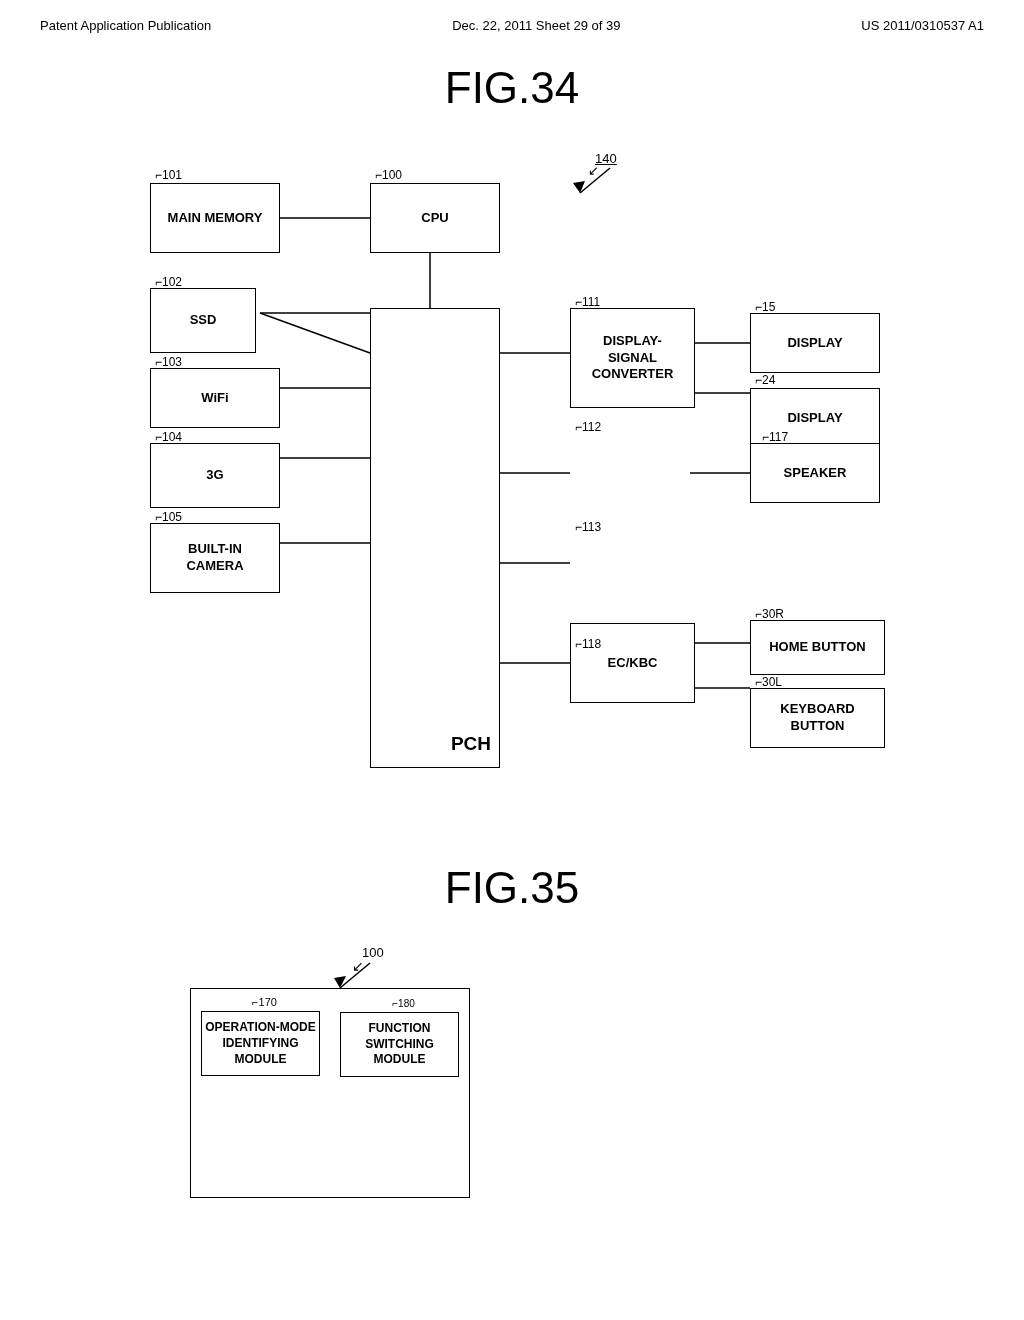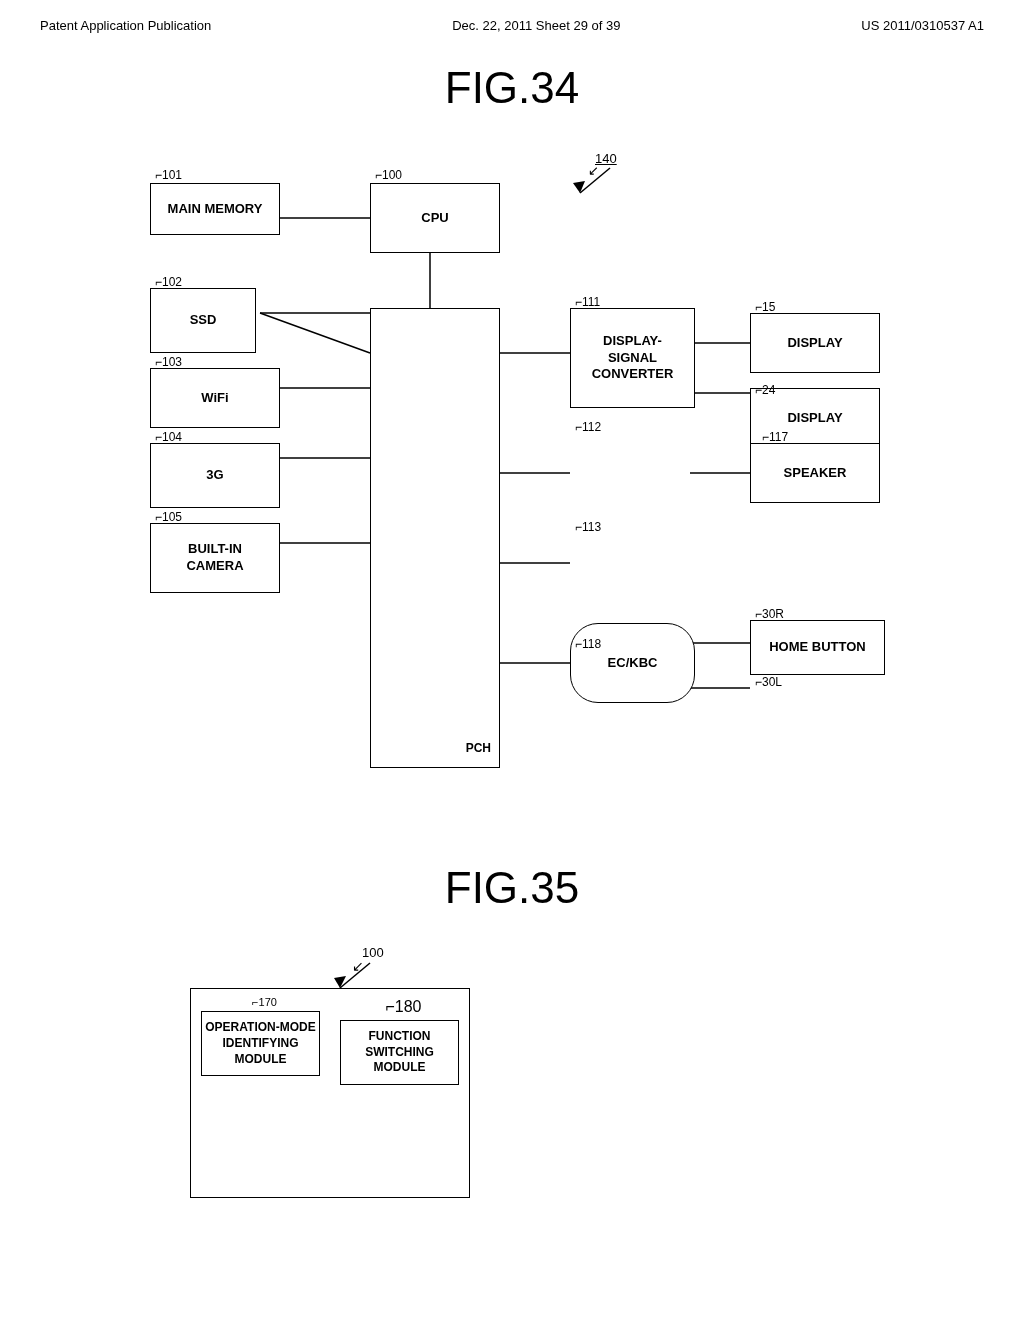--- a/index.html
+++ b/index.html
@@ -120,59 +120,60 @@
       <line x1="570" y1="35" x2="540" y2="60" stroke="#000" stroke-width="1.5"></line>
       <polygon points="540,60 545,48 533,50" fill="#000"></polygon>
     </svg>
 
     <div style="position:absolute; top:18px; left:555px; font-size:13px;text-decoration:underline;">140</div>
     <div style="position:absolute; top:30px; left:548px; font-size:13px;">↙</div>
 
     <div class="block" style="left:330px; top:50px; width:130px; height:70px;">CPU</div>
     <div class="label-ref" style="left:335px; top:35px;">⌐100</div>
 
-    <div class="block" style="left:110px; top:50px; width:130px; height:52px;">MAIN MEMORY</div>
+    <div class="block" style="left:110px; top:50px; width:130px; height:70px;">MAIN MEMORY</div>
     <div class="label-ref" style="left:115px; top:35px;">⌐101</div>
 
-    <div class="block" style="left:330px; top:175px; width:130px; height:460px; align-items:flex-end; padding-right:8px; justify-content:flex-end; padding-bottom:10px; font-size:12px;">PCH</div>
+    <div class="block" style="left:330px; top:175px; width:130px; height:460px; align-items:flex-end; padding-right:8px; justify-content:flex-end; padding-bottom:10px; font-size:19px;">PCH</div>
 
     <div class="block" style="left:110px; top:155px; width:106px; height:65px;text-align:center;">SSD</div>
     <div class="label-ref" style="left:115px; top:142px;">⌐102</div>
 
     <div class="block" style="left:110px; top:235px; width:130px; height:60px;">WiFi</div>
     <div class="label-ref" style="left:115px; top:222px;">⌐103</div>
 
     <div class="block" style="left:110px; top:310px; width:130px; height:65px;">3G</div>
     <div class="label-ref" style="left:115px; top:297px;">⌐104</div>
 
     <div class="block" style="left:110px; top:390px; width:130px; height:70px;">BUILT-IN<br>CAMERA</div>
     <div class="label-ref" style="left:115px; top:377px;">⌐105</div>
 
     <div class="block" style="left:530px; top:175px; width:125px; height:100px;">DISPLAY-<br>SIGNAL<br>CONVERTER</div>
     <div class="label-ref" style="left:535px; top:162px;">⌐111</div>
 
     <div class="block" style="left:710px; top:180px; width:130px; height:60px;">DISPLAY</div>
     <div class="label-ref" style="left:715px; top:167px;">⌐15</div>
 
     <div class="block" style="left:710px; top:255px; width:130px; height:60px;">DISPLAY</div>
-    <div class="label-ref" style="left:715px; top:250px;">⌐24</div>
+    <div class="label-ref" style="left:715px; top:240px;">⌐24</div>
 
     <div class="label-ref" style="left:535px; top:287px;">⌐112</div>
 
     <div class="block" style="left:710px; top:310px; width:130px; height:60px;">SPEAKER</div>
     <div class="label-ref" style="left:715px; top:297px;margin-left:7px;">⌐117</div>
 
     <div class="label-ref" style="left:535px; top:387px;">⌐113</div>
 
-    <div class="block" style="left:530px; top:490px; width:125px; height:80px;border-radius:28px;">EC/KBC</div>
+    <div class="block" style="left:530px; top:490px; width:125px; height:80px;">EC/KBC</div>
     <div class="label-ref" style="left:535px; top:504px;">⌐118</div>
 
     <div class="block" style="left:710px; top:487px; width:135px; height:55px;">HOME BUTTON</div>
     <div class="label-ref" style="left:715px; top:474px;">⌐30R</div>
 
+    <div class="block" style="left:710px; top:555px; width:135px; height:60px;">KEYBOARD<br>BUTTON</div>
     <div class="label-ref" style="left:715px; top:542px;">⌐30L</div>
 
   </div>
 </div>
 
 <div class="fig35-section">
   <div class="fig-title">FIG.35</div>
 
   <div class="diagram-container2">
 
@@ -186,20 +187,20 @@
     <div style="position:absolute; top:25px; left:312px; font-size:14px;">↙</div>
 
     <div class="block" style="left:150px; top:55px; width:280px; height:210px; align-items:flex-start; justify-content:flex-start; padding:0; font-size:13px; font-weight:normal;">
 
       <div style="position:relative; width:100%; padding:0;">
         <div style="font-size:11px; margin-left:8px; margin-top:6px;">⌐170</div>
         <div class="block" style="position:relative; width:calc(100% - 20px); margin: 2px 10px; height:65px; font-size:12px; font-weight:bold; border:1.5px solid #000;">OPERATION-MODE<br>IDENTIFYING MODULE</div>
       </div>
 
       <div style="position:relative; width:100%; padding:0; margin-top:8px;">
-        <div style="font-size:16px; margin-left:8px;">⌐180</div>
+        <div style="font-size:10px; margin-left:8px;">⌐180</div>
         <div class="block" style="position:relative; width:calc(100% - 20px); margin: 2px 10px; height:65px; font-size:12px; font-weight:bold; border:1.5px solid #000;">FUNCTION<br>SWITCHING MODULE</div>
       </div>
 
     </div>
 
   </div>
 </div>
 
 </body></html>

